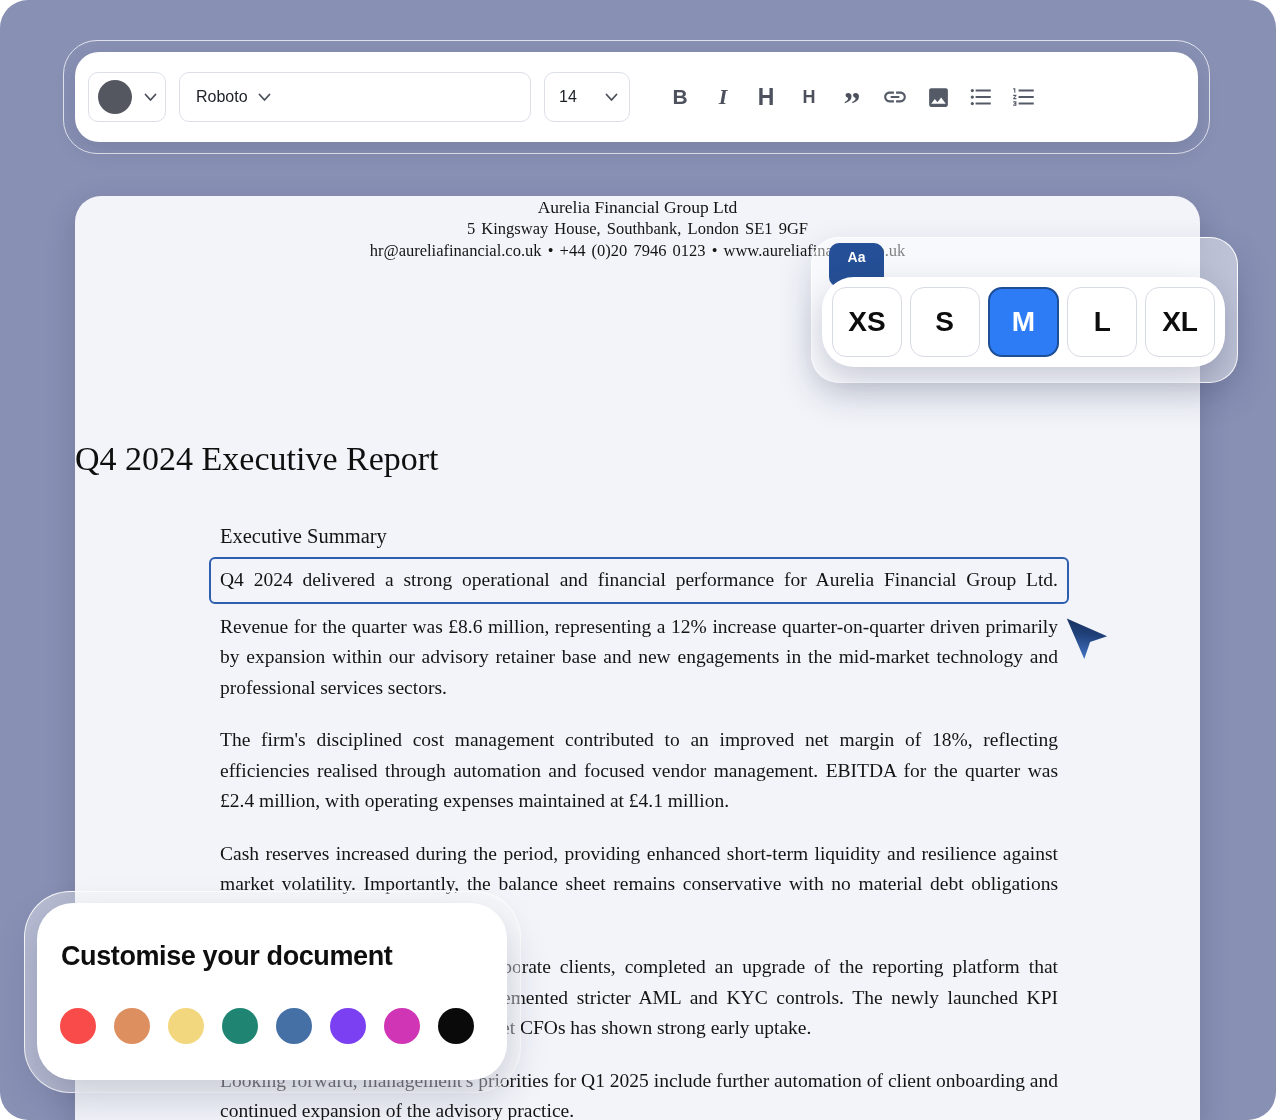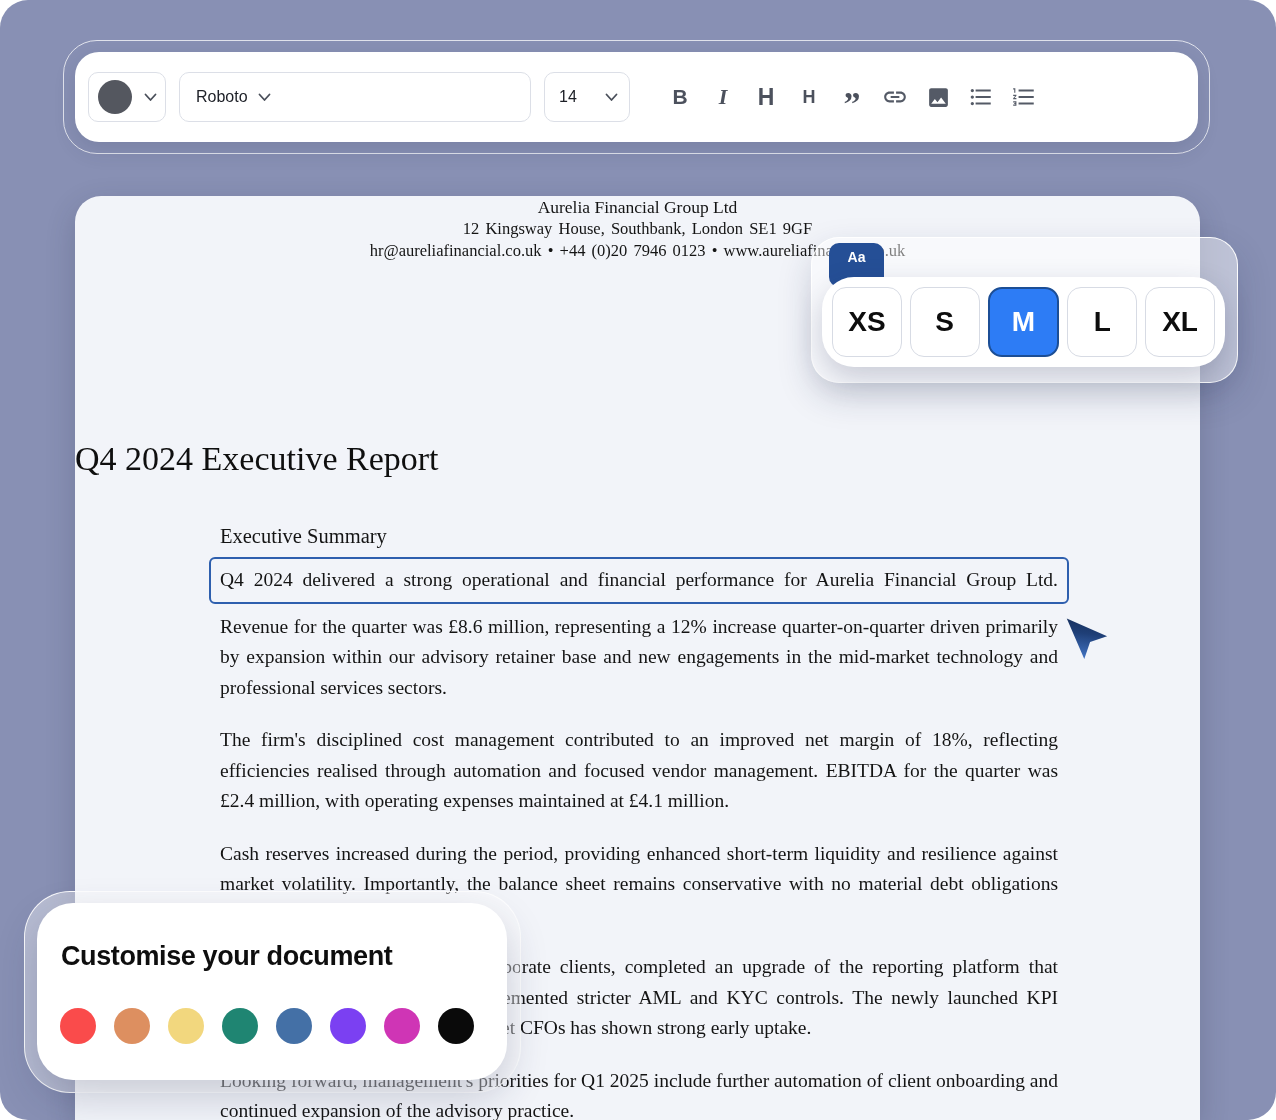--- a/index.html
+++ b/index.html
@@ -158,21 +158,21 @@
         <svg width="26" height="26" viewBox="0 0 24 24" fill="#545A66">
             <path d="M2 17h2v.5H3v1h1v.5H2v1h3v-4H2v1zm1-9h1V4H2v1h1v3zm-1 3h1.8L2 13.1v.9h3v-1H3.2L5 10.9V10H2v1zm5-6v2h14V5H7zm0 14h14v-2H7v2zm0-6h14v-2H7v2z"></path>
           </svg>
       </span>
     </div>
   </div>
 
   <div class="page">
     <div class="letterhead">
       <div class="lh-company">Aurelia Financial Group Ltd</div>
-      <div class="lh-line">12 Kingsway House, Southbank, London SE1 9GF</div>
+      <div class="lh-line">5 Kingsway House, Southbank, London SE1 9GF</div>
       <div class="lh-line">hr@aureliafinancial.co.uk • +44 (0)20 7946 0123 • www.aureliafinancial.co.uk</div>
     </div>
 
     <div class="doc-title">Q4 2024 Executive Report</div>
 
     <div class="doc-body">
       <div class="section-h">Executive Summary</div>
       <div class="selected-line">Q4 2024 delivered a strong operational and financial performance for Aurelia Financial Group Ltd.</div>
       <p>Revenue for the quarter was £8.6 million, representing a 12% increase quarter-on-quarter driven primarily by expansion within our advisory retainer base and new engagements in the mid-market technology and professional services sectors.</p>
       <p>The firm's disciplined cost management contributed to an improved net margin of 18%, reflecting efficiencies realised through automation and focused vendor management. EBITDA for the quarter was £2.4 million, with operating expenses maintained at £4.1 million.</p>

